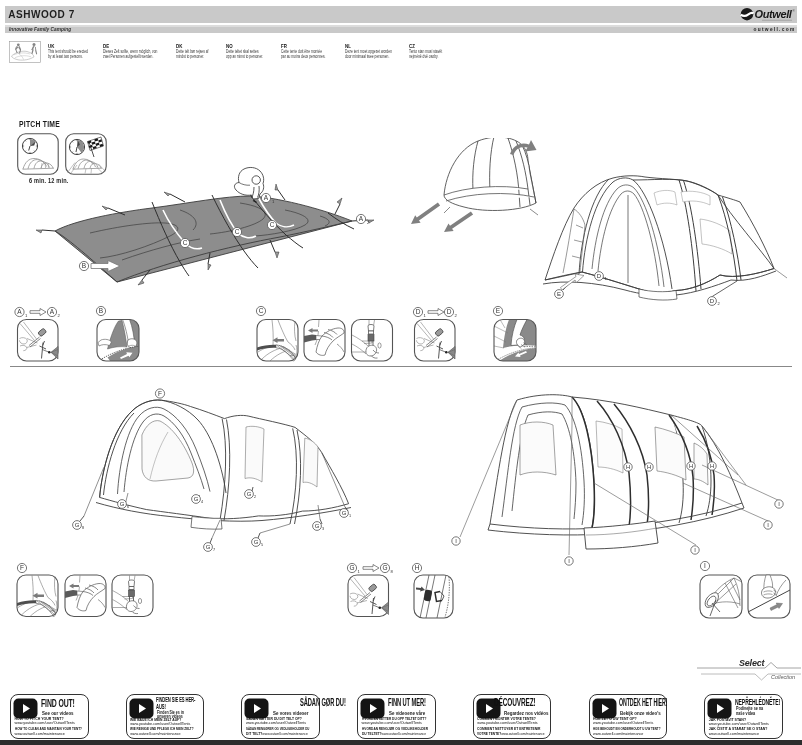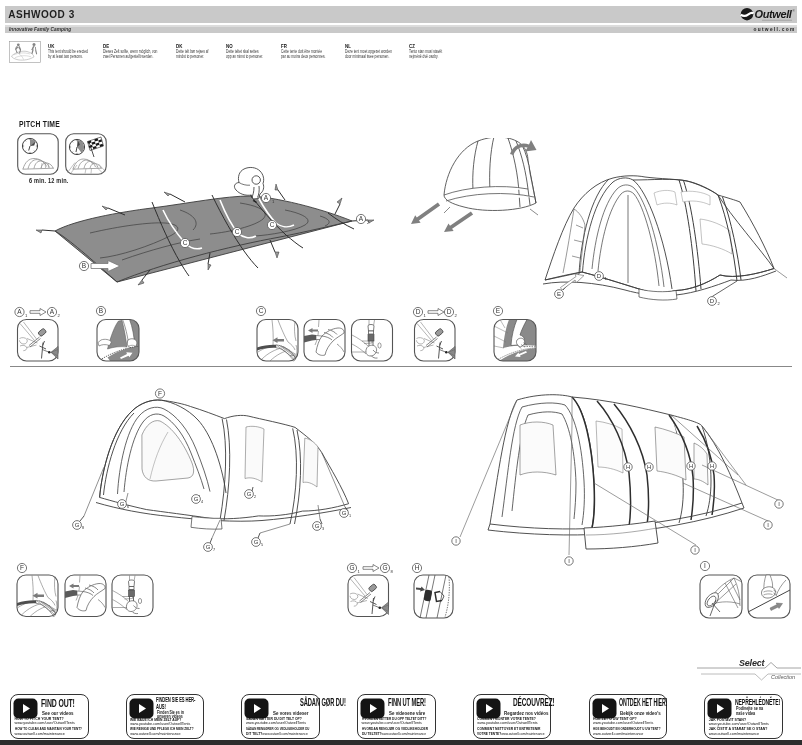--- a/index.html
+++ b/index.html
@@ -8,21 +8,21 @@
   .abs{position:absolute;}
   .cx{display:inline-block;transform-origin:0 0;white-space:nowrap;vertical-align:top;line-height:1.05;}
   .tt{font-size:0;line-height:0;}
 </style>
 </head>
 <body>
 <div id="page">
 
 <div class="abs" style="left:5px;top:6px;width:792px;height:16.5px;background:#c9c9c9;"></div>
 
-<div class="abs" style="left:8.2px;top:9px;font-size:10px;font-weight:bold;letter-spacing:0.55px;color:#1e1e1e;">ASHWOOD 3</div>
+<div class="abs" style="left:8.2px;top:9px;font-size:10px;font-weight:bold;letter-spacing:0.55px;color:#1e1e1e;">ASHWOOD 7</div>
 
 <svg class="abs" style="left:728px;top:6px;" width="72" height="18" viewBox="0 0 72 18">
   <g>
     <circle cx="19" cy="8.2" r="6.2" fill="#1a1a1a"></circle>
     <path d="M12.8 8.6 C15 10.4 18 10.2 20.4 8.4 C22.6 6.7 24.4 6.6 25.4 7.4" stroke="#fff" stroke-width="2.2" fill="none"></path>
     <text x="26.5" y="12.2" font-family="Liberation Sans" font-size="11.5" font-weight="bold" font-style="italic" fill="#1a1a1a" letter-spacing="-0.4" textLength="37" lengthAdjust="spacingAndGlyphs">Outwell</text>
     <text x="64.5" y="5.5" font-size="3" fill="#1a1a1a">®</text>
     <rect x="34" y="13.8" width="30" height="0.8" fill="#9a9a9a"></rect>
   </g>
 </svg>
@@ -846,21 +846,21 @@
   <div class="abs tt" style="left:3.5px;top:27.3px;"><span class="cx" style="transform:scale(1.0,1);font-size:3.7px;color:#111;">www.youtube.com/user/OutwellTents</span></div>
   <div class="abs tt" style="left:3.5px;top:32.9px;"><span class="cx" style="transform:scale(0.9,1);font-size:3.5px;font-weight:bold;color:#111;">HVORDAN RENGJØR OG VEDLIKEHOLDER</span></div>
   <div class="abs tt" style="left:3.5px;top:37.8px;"><span class="cx" style="transform:scale(0.88,1);font-size:3.7px;color:#111;"><b>DU TELTET?</b>www.outwell.com/maintenance</span></div>
 </div>
 
 <div class="abs" style="left:472.8px;top:694px;width:76.5px;height:43px;border:1.1px solid #333;border-radius:8px;background:#fff;">
   <svg class="abs" style="left:2px;top:2.5px;" width="25" height="21" viewBox="0 0 25 21">
         <rect x="0.5" y="0.5" width="24" height="20" rx="5" fill="#141414"></rect>
         <path d="M10 6 L17 10.5 L10 15 Z" fill="#fff"></path>
       </svg>
-  <div class="abs tt" style="left:39px;top:1.5px;"><span class="cx" style="transform:scale(0.6,1);font-size:10.8px;font-weight:bold;letter-spacing:-0.2px;color:#111;">DÉCOUVREZ!</span></div>
+  <div class="abs tt" style="left:20px;top:1.5px;"><span class="cx" style="transform:scale(0.6,1);font-size:10.8px;font-weight:bold;letter-spacing:-0.2px;color:#111;">DÉCOUVREZ!</span></div>
   <div class="abs tt" style="left:30.5px;top:14.5px;"><span class="cx" style="transform:scale(0.78,1);font-size:5.7px;font-weight:bold;color:#222;">Regardez nos vidéos</span></div>
   <div class="abs tt" style="left:3.5px;top:22.5px;"><span class="cx" style="transform:scale(0.95,1);font-size:3.5px;font-weight:bold;color:#111;">COMMENT MONTER VOTRE TENTE?</span></div>
   <div class="abs tt" style="left:3.5px;top:27.3px;"><span class="cx" style="transform:scale(1.0,1);font-size:3.7px;color:#111;">www.youtube.com/user/OutwellTents</span></div>
   <div class="abs tt" style="left:3.5px;top:32.9px;"><span class="cx" style="transform:scale(0.95,1);font-size:3.5px;font-weight:bold;color:#111;">COMMENT NETTOYER ET ENTRETENIR</span></div>
   <div class="abs tt" style="left:3.5px;top:37.8px;"><span class="cx" style="transform:scale(0.86,1);font-size:3.7px;color:#111;"><b>VOTRE TENTE?</b>www.outwell.com/maintenance</span></div>
 </div>
 
 <div class="abs" style="left:588.5px;top:694px;width:76.5px;height:43px;border:1.1px solid #333;border-radius:8px;background:#fff;">
   <svg class="abs" style="left:2px;top:2.5px;" width="25" height="21" viewBox="0 0 25 21">
         <rect x="0.5" y="0.5" width="24" height="20" rx="5" fill="#141414"></rect>

